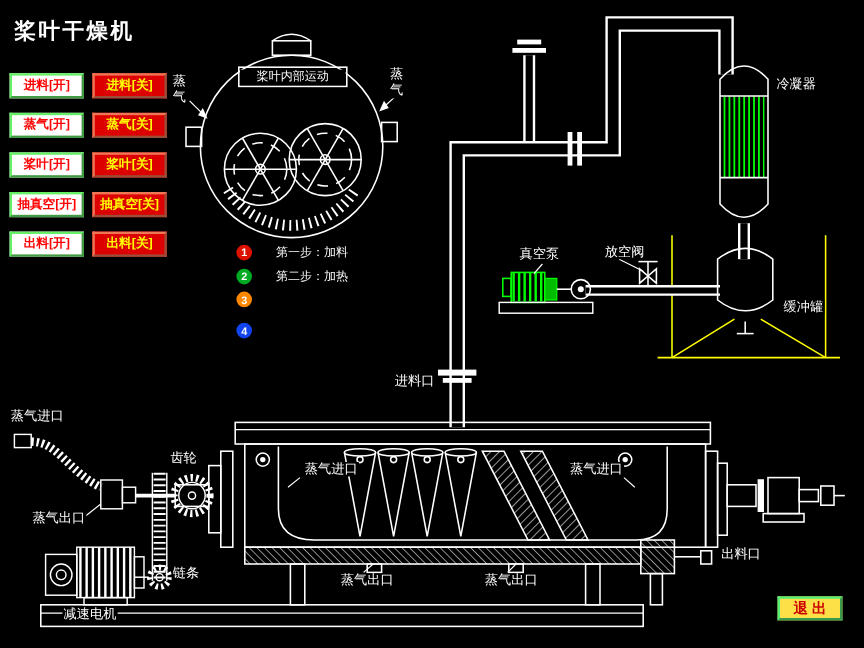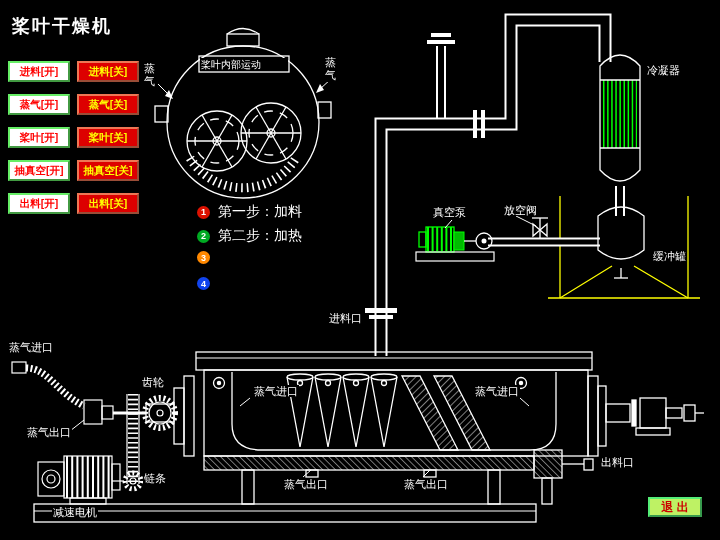--- a/index.html
+++ b/index.html
@@ -13,26 +13,26 @@
   .hmibtn{height:21px;font-size:10.5px;font-weight:bold;font-family:inherit;cursor:pointer;
           padding:0;line-height:1;white-space:nowrap}
   .hmibtn.open{background:#ffffff;color:#ff0000;border:2px outset #66ee66}
   .hmibtn.close{background:#dd0000;color:#ffff00;border:2px outset #ee7755}
   .steps{position:absolute;left:197px;top:203px}
   .step{display:flex;align-items:center;margin-bottom:6px}
   .step.last{margin-top:13px}
   .dot{width:13px;height:13px;border-radius:50%;color:#fff;font-size:9px;font-weight:bold;
        display:flex;align-items:center;justify-content:center;flex:none}
   .d1{background:#dd1100}.d2{background:#00aa22}.d3{background:#ff8800}.d4{background:#1144ee}
-  .step-text{color:#fff;font-size:14px;margin-left:8px;white-space:nowrap}
+  .step-text{color:#fff;font-size:10px;margin-left:20px;white-space:nowrap}
   .lbl{position:absolute;color:#fff;font-size:11px;line-height:12px;white-space:nowrap;
        background:#000;padding:0 1px}
   .lbl.v{white-space:normal;width:14px;line-height:13px;text-align:left}
-  .lbl.cap{font-size:10px;width:88px;line-height:13px}
-  .exit-btn{position:absolute;left:648px;top:497px;width:54px;height:20px;background:#bef264;
+  .lbl.cap{font-size:10px;width:88px;text-align:center;line-height:13px}
+  .exit-btn{position:absolute;left:648px;top:497px;width:54px;height:20px;background:#fde047;
             color:#cc0000;font-weight:bold;font-size:12px;border:2px outset #55ee77;
             font-family:inherit;cursor:pointer;padding:0;line-height:1}
 </style>
 </head>
 <body>
 
 <div class="stage">
 
   <svg class="scene" viewBox="0 0 720 540">
     <defs>

